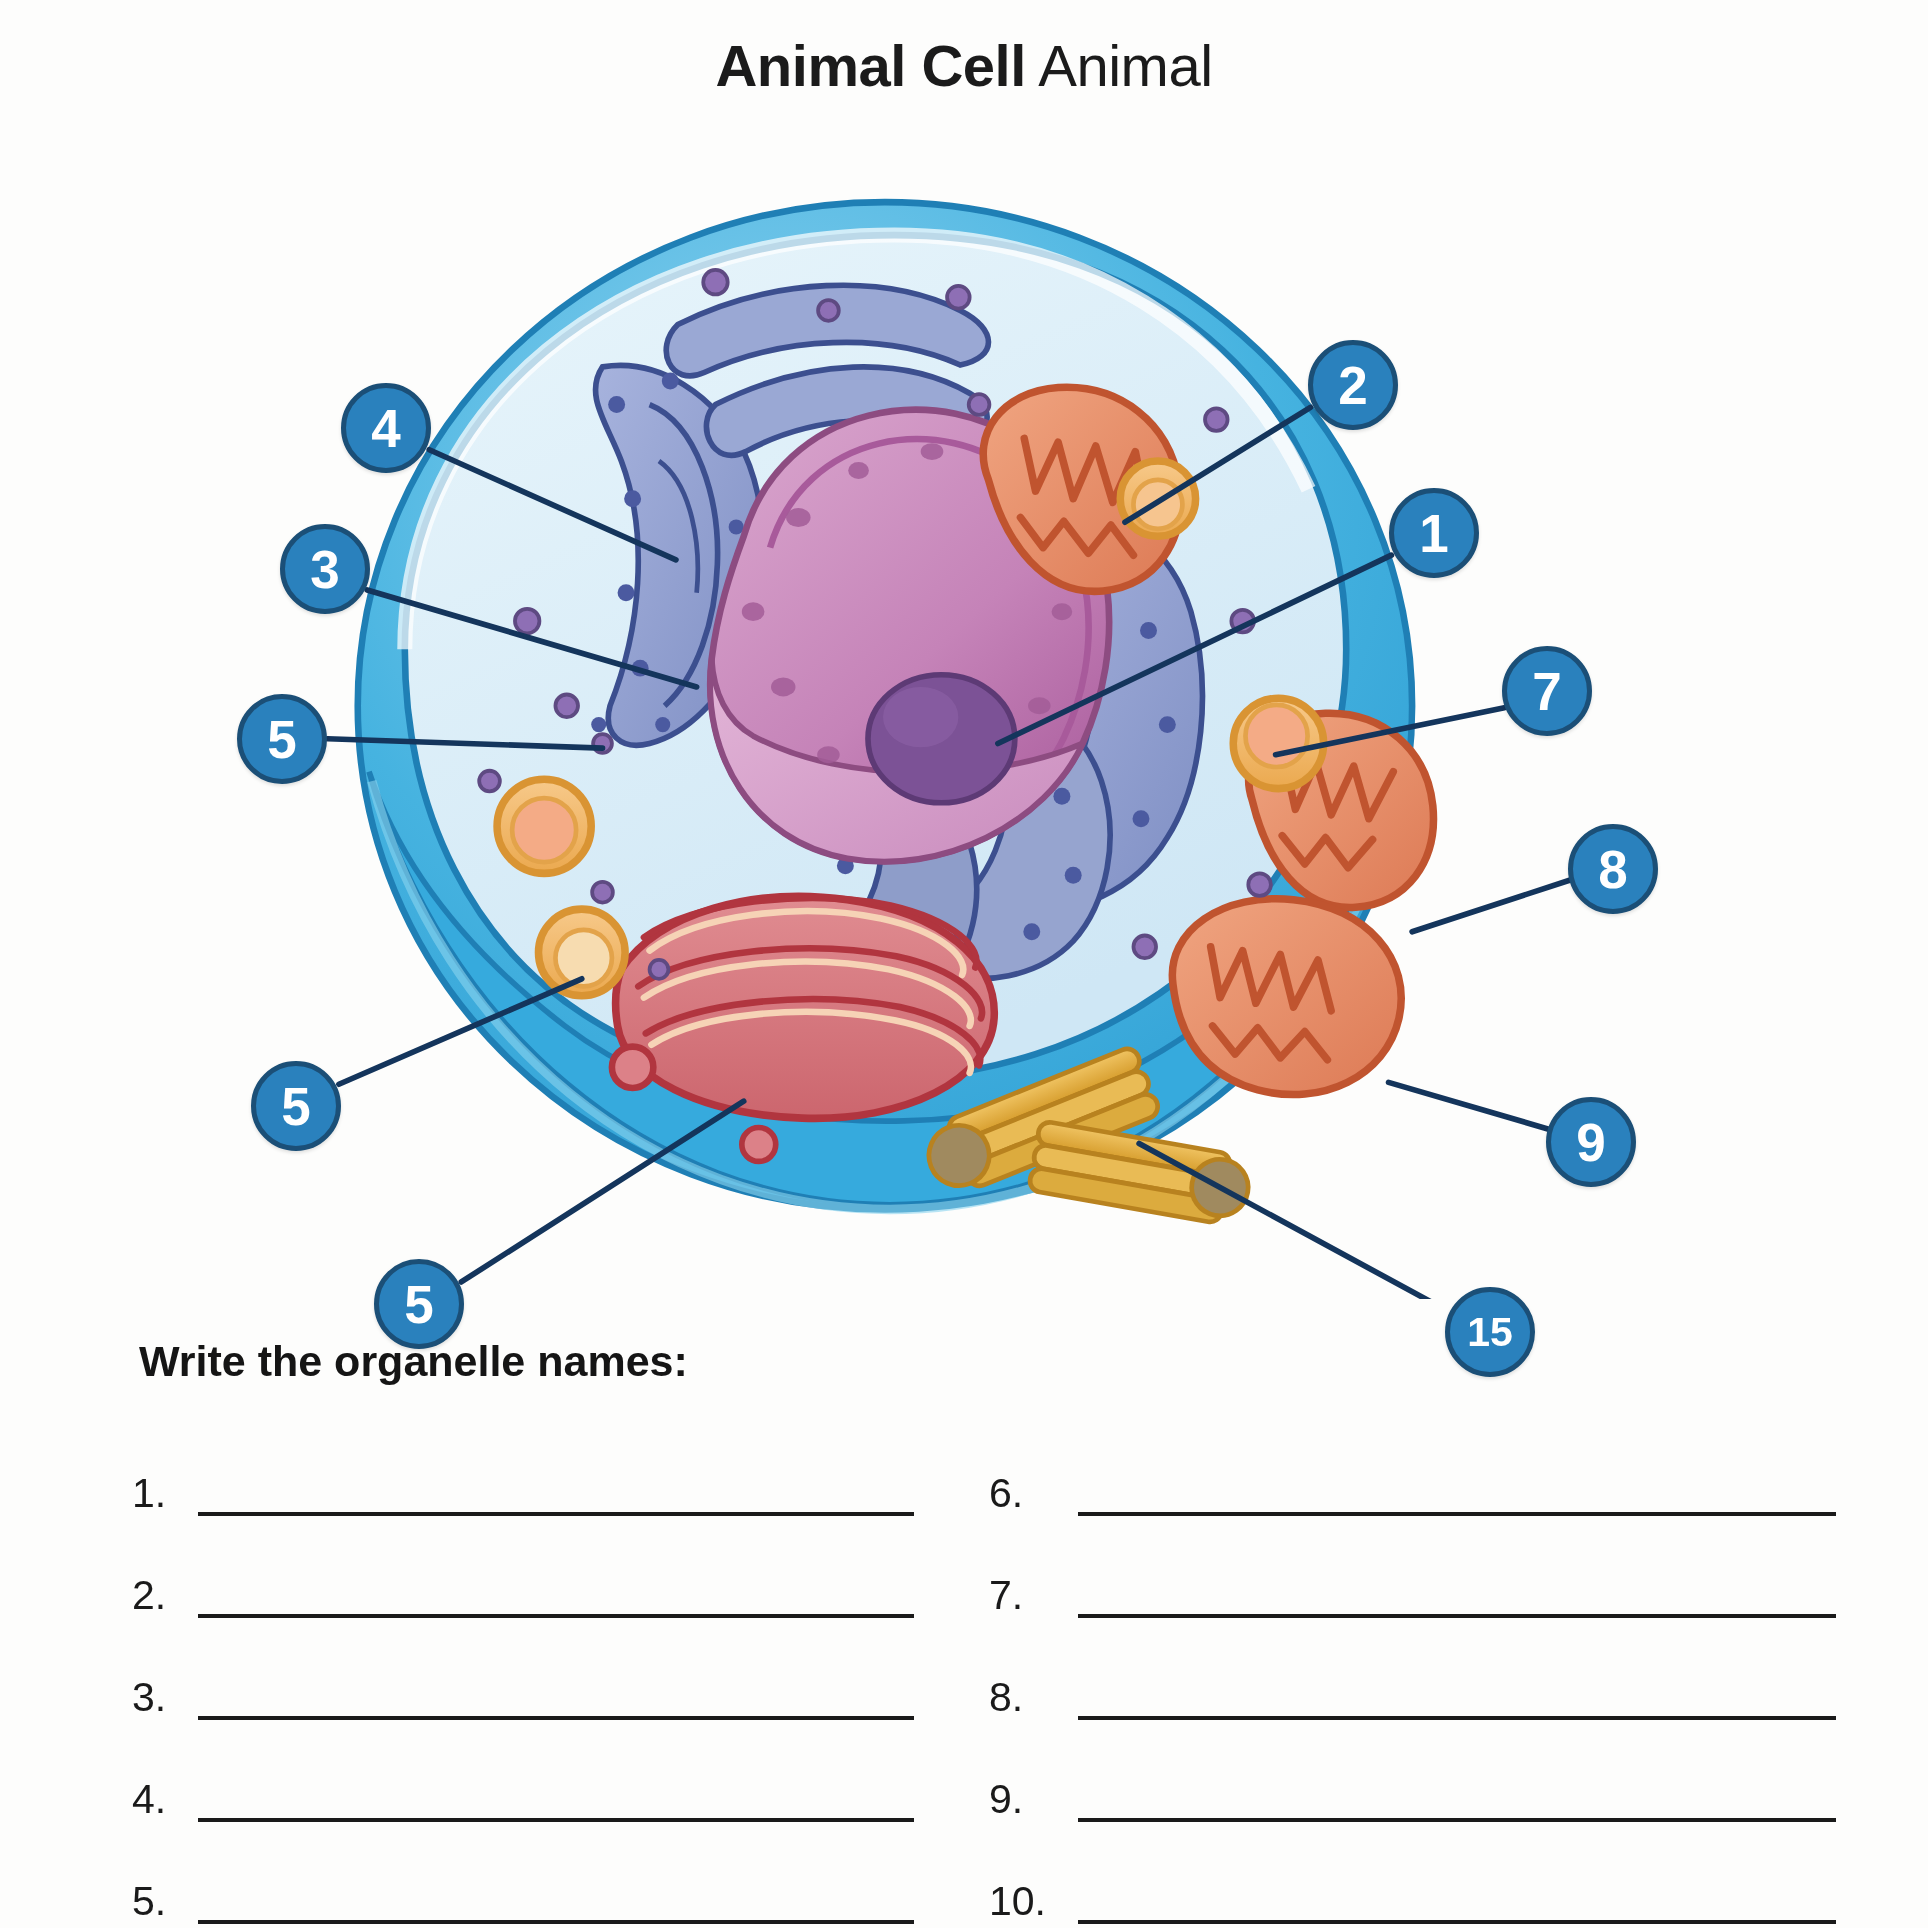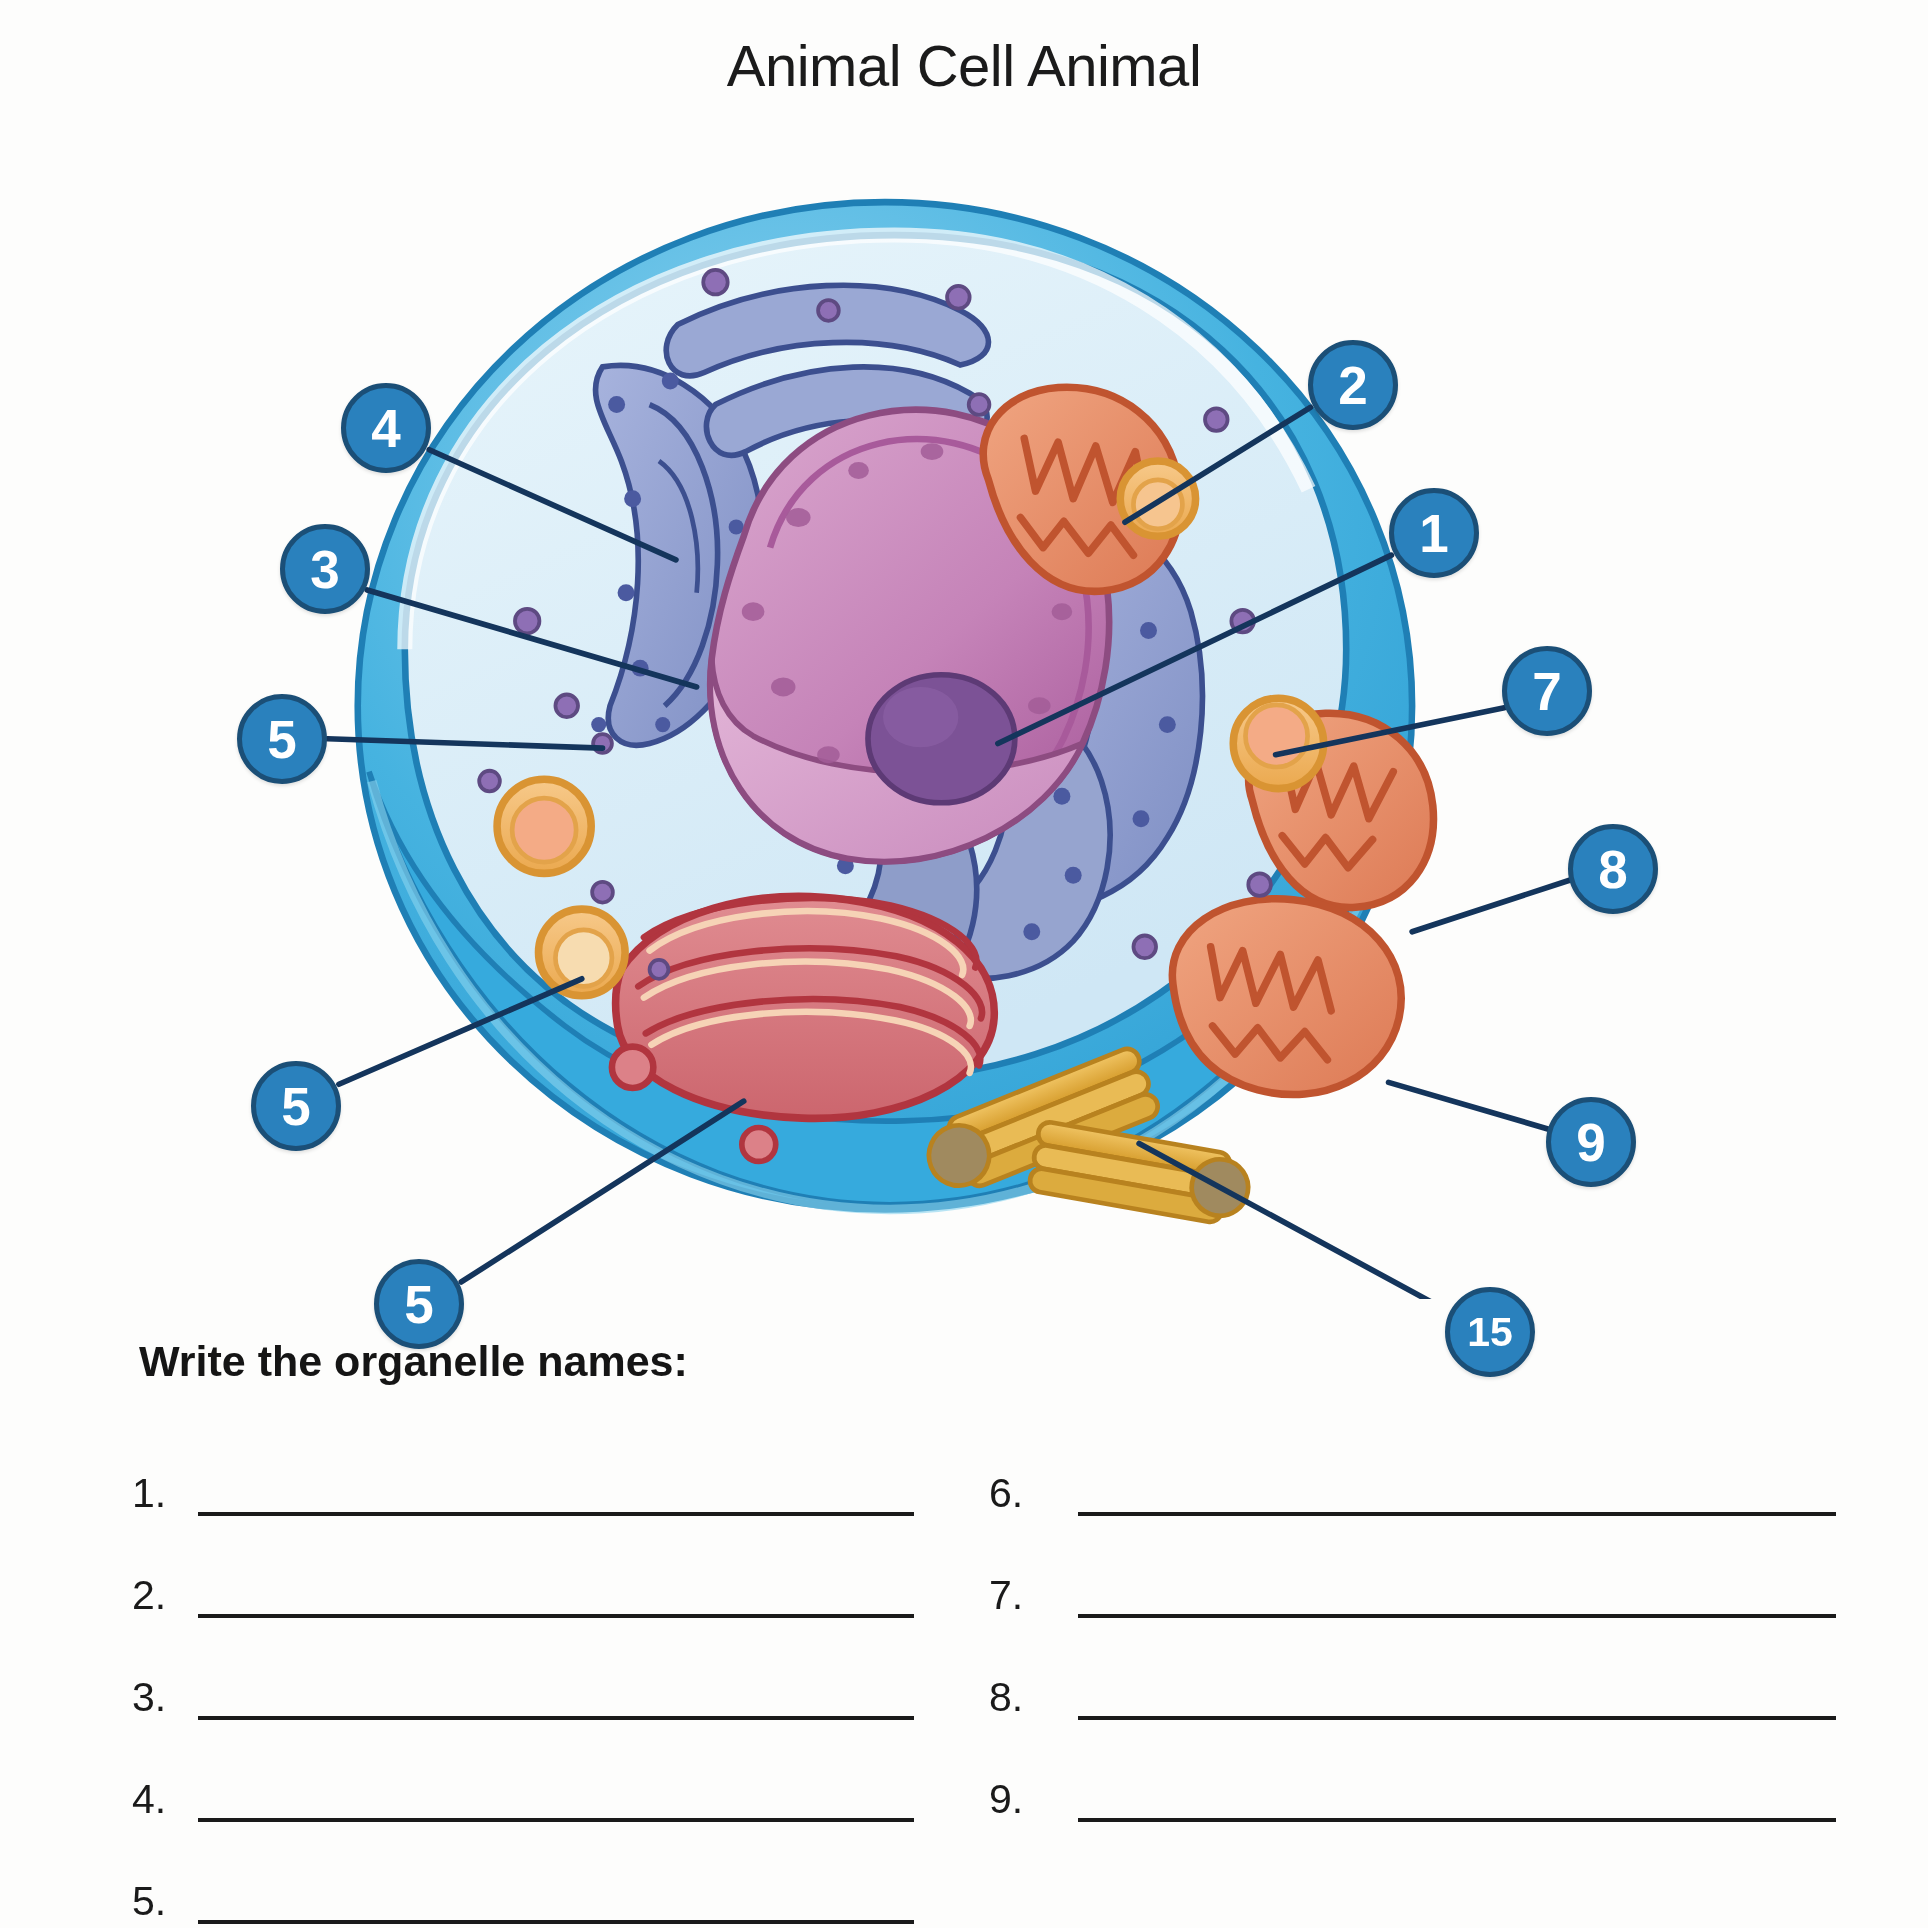--- a/index.html
+++ b/index.html
@@ -22,21 +22,21 @@
     top: 34px;
     left: 0;
     width: 1928px;
     text-align: center;
     font-size: 58px;
     line-height: 1.1;
     color: #1b1b1b;
     letter-spacing: -0.5px;
     white-space: nowrap;
   }
-  #title .t-bold { font-weight: normal; }
+  #title .t-bold { font-weight: bold; }
   #title .t-reg  { font-weight: normal; }
 
   
   #stage {
     position: absolute;
     top: 122px;
     left: 0;
     width: 1928px;
     height: 1177px;
   }
@@ -419,15 +419,19 @@
       <span class="answer-line"></span>
     </div>
     <div class="answer-row">
       <span class="answer-num">8.</span>
       <span class="answer-line"></span>
     </div>
     <div class="answer-row">
       <span class="answer-num">9.</span>
       <span class="answer-line"></span>
     </div>
+    <div class="answer-row">
+      <span class="answer-num">10.</span>
+      <span class="answer-line"></span>
+    </div>
   </div>
 </div>
 
 
 </body></html>

